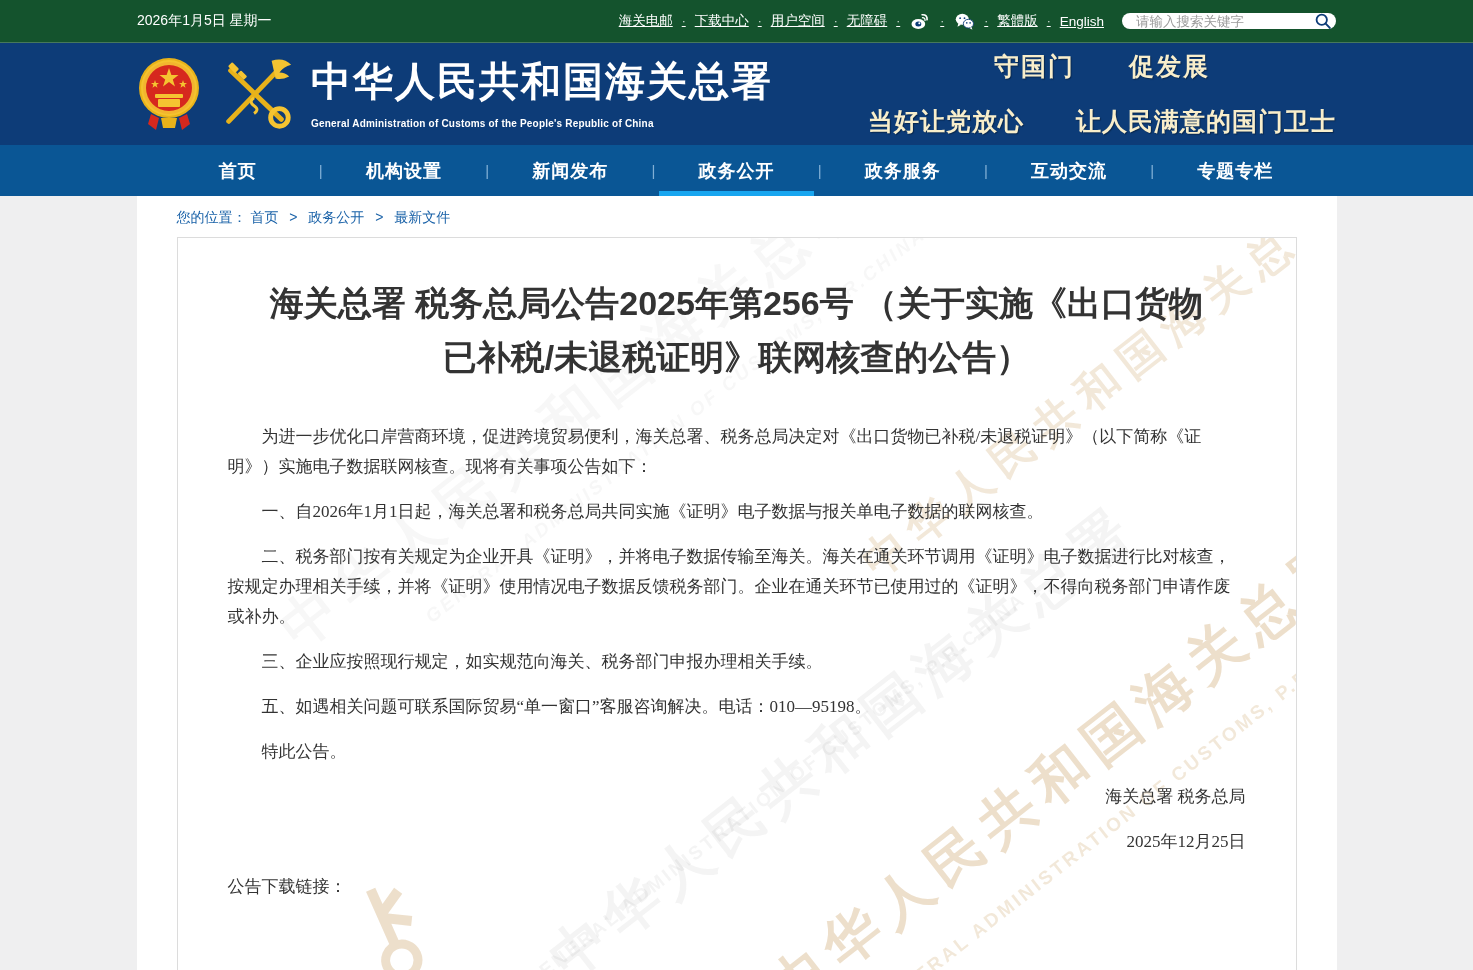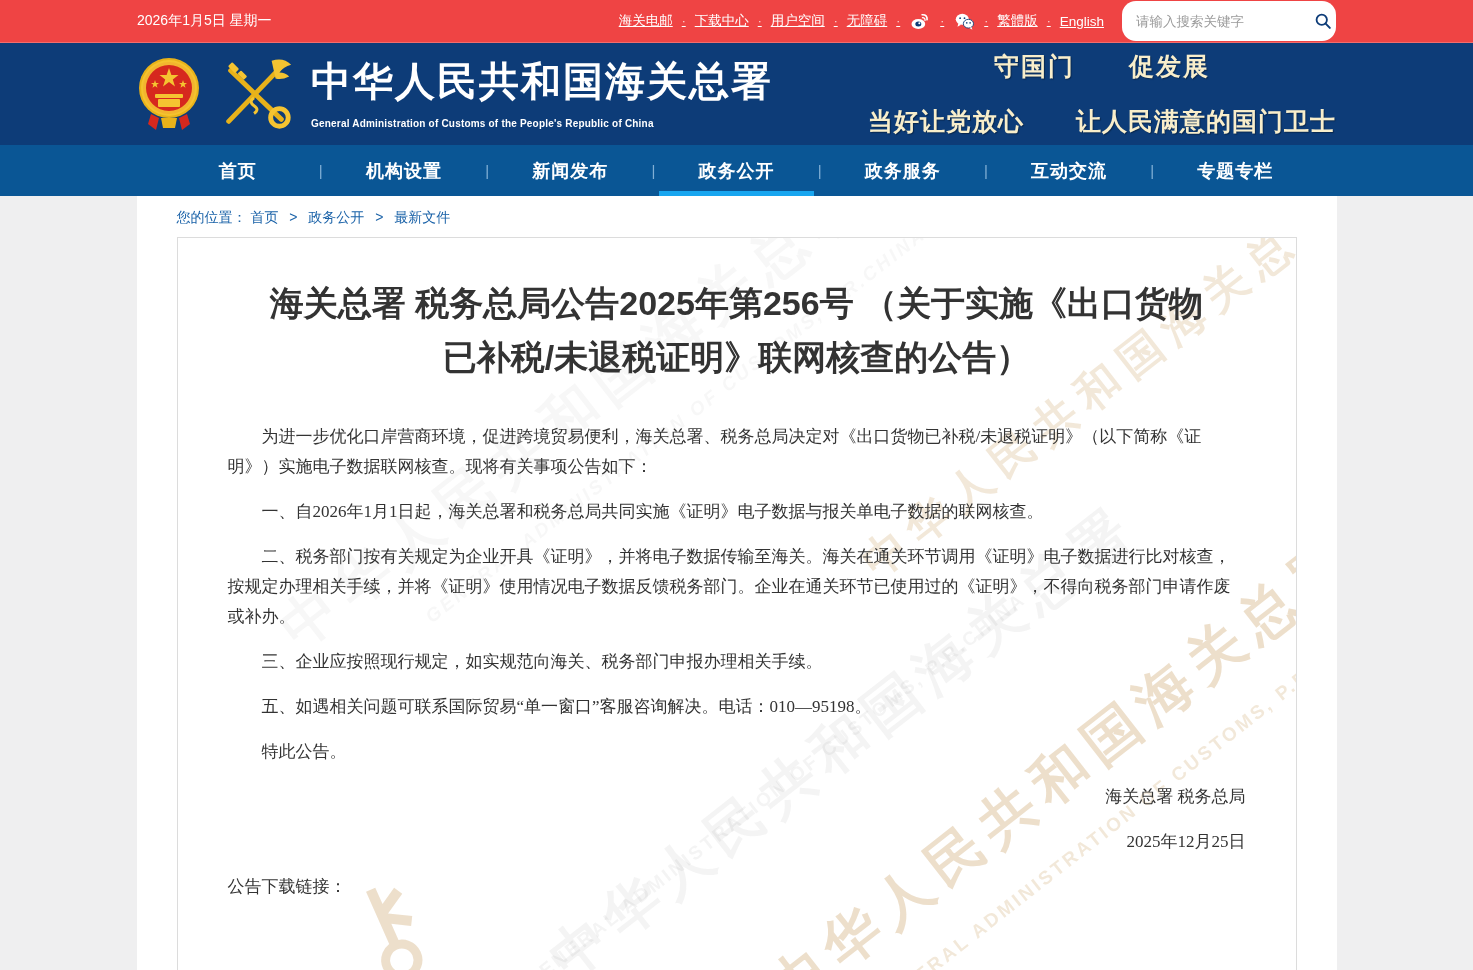--- a/index.html
+++ b/index.html
@@ -1,27 +1,27 @@
 <!DOCTYPE html>
 <html><head>
 <meta charset="utf-8">
 <style>
   * { margin:0; padding:0; box-sizing:border-box; }
   html,body { width:1473px; height:970px; overflow:hidden; background:#efeff0;
               font-family:"Liberation Sans","DejaVu Sans",sans-serif; }
 
   
-  .topbar { height:43px; background:#ef4444; display:flex; align-items:center;
+  .topbar { height:43px; background:#14532d; display:flex; align-items:center;
             border-bottom:1px solid rgba(255,255,255,.22); color:#fff; }
   .topbar-date { margin-left:137px; font-size:14px; }
   .topbar-right { margin-left:auto; margin-right:137px; display:flex; align-items:center;text-decoration:underline; }
   .toplink { font-size:13.5px; color:#fff; cursor:pointer; white-space:nowrap; }
   .topdot { color:rgba(255,255,255,.8); margin:0 9px; font-size:12px; }
   .topicon { width:22px; height:22px; display:inline-flex; align-items:center; justify-content:center; cursor:pointer; }
-  .search-pill { margin-left:18px; width:214px; height:40px; background:#fff; border-radius:14px;
+  .search-pill { margin-left:18px; width:214px; height:16px; background:#fff; border-radius:14px;
                  display:flex; align-items:center; padding:0 6px 0 14px; }
   .search-pill input { border:none; outline:none; flex:1; font-size:13.5px; color:#333;
                        font-family:"Liberation Sans","DejaVu Sans",sans-serif; background:transparent; }
   .search-pill input::placeholder { color:#9a9a9a; }
   .search-btn { width:22px; height:22px; cursor:pointer; display:flex; align-items:center; justify-content:center; }
 
   
   .masthead { height:102px; background:#0d3c78; display:flex; align-items:center; }
   .emblem { margin-left:137px; width:64px; height:80px; flex:0 0 auto; }
   .customs-logo { margin-left:14px; width:82px; height:82px; flex:0 0 auto; }

